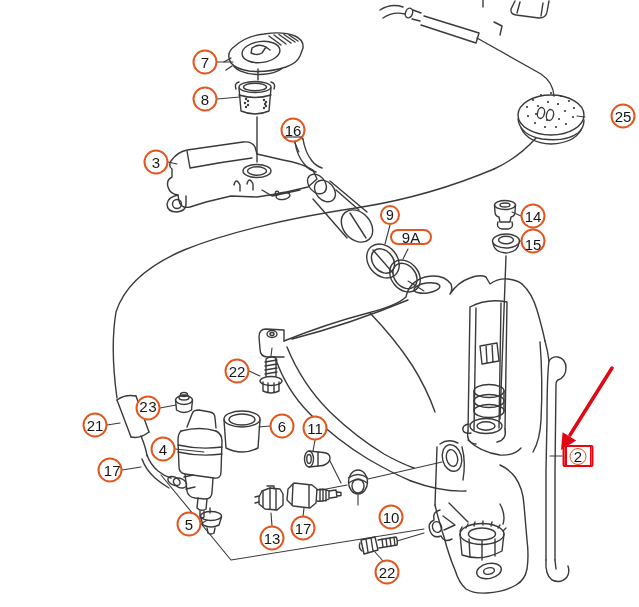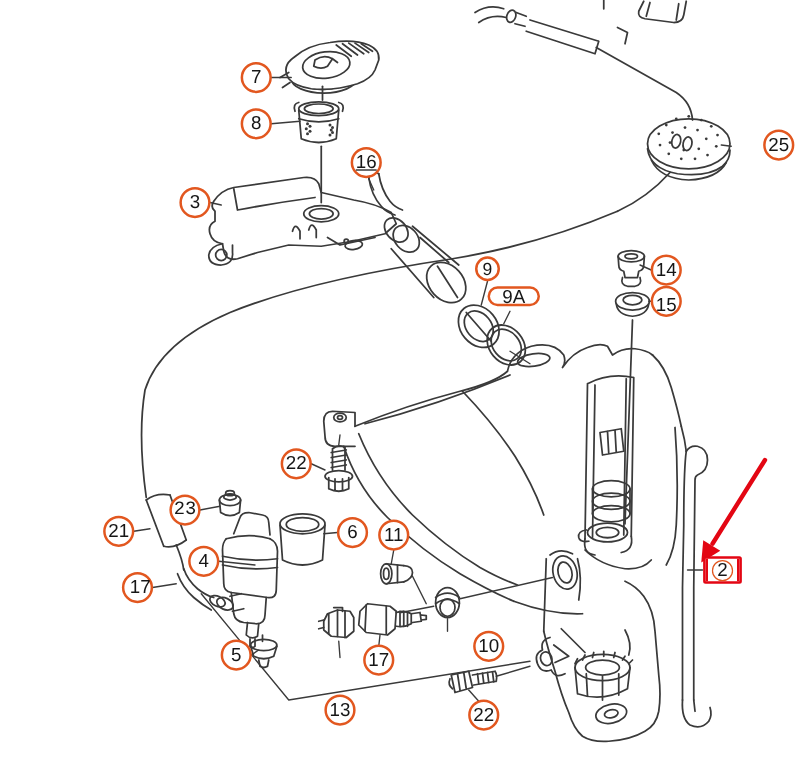--- a/index.html
+++ b/index.html
@@ -398,21 +398,21 @@
     </div>
   <div class="callout" style="left:282px; top:426px;">
       <span>6</span>
     </div>
   <div class="callout" style="left:315px; top:428px;">
       <span>11</span>
     </div>
   <div class="callout" style="left:189px; top:524px;">
       <span>5</span>
     </div>
-  <div class="callout" style="left:272px; top:568px;">
+  <div class="callout" style="left:272px; top:538px;">
       <span>13</span>
     </div>
   <div class="callout" style="left:303px; top:528px;">
       <span>17</span>
     </div>
   <div class="callout" style="left:354px; top:517px;margin-left:37px;">
       <span>10</span>
     </div>
   <div class="callout" style="left:387px; top:572px;">
       <span>22</span>

